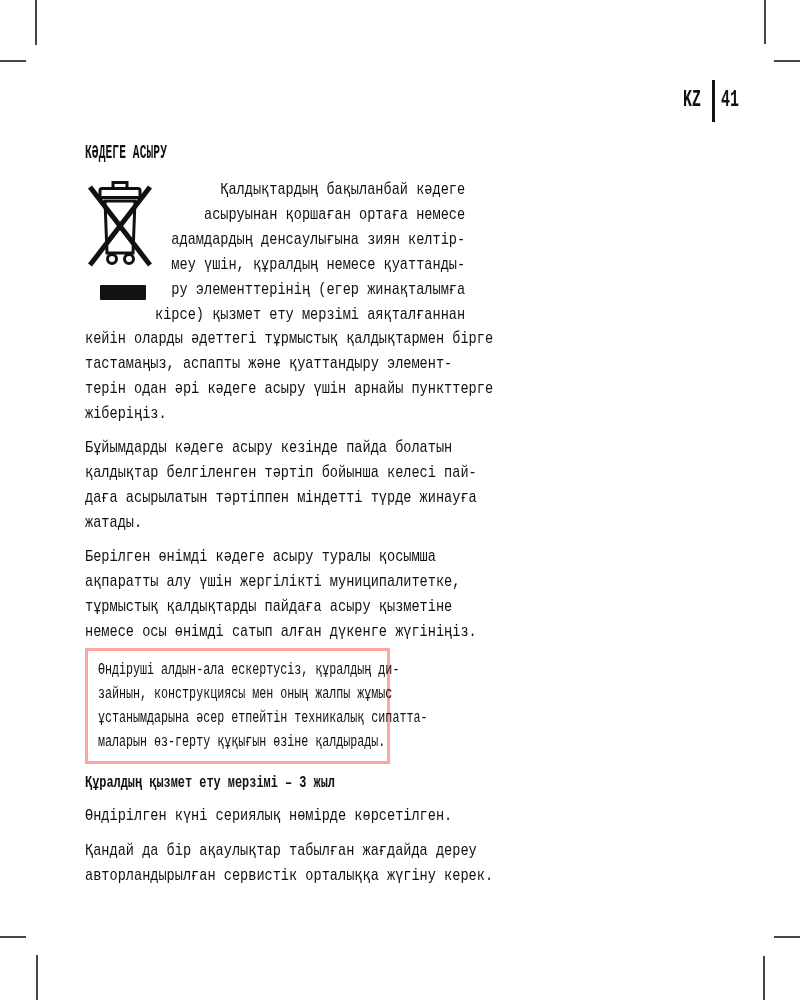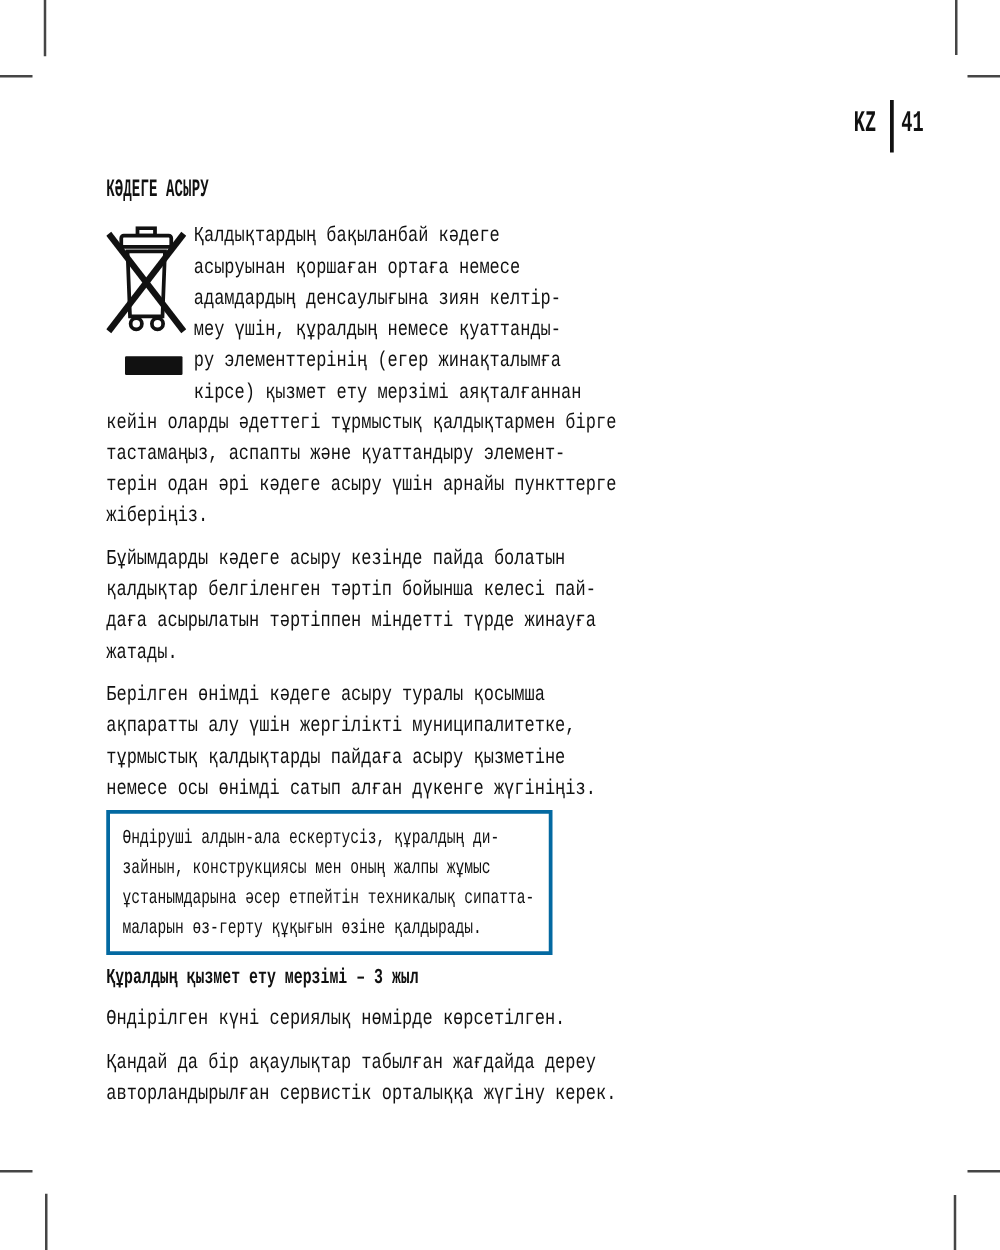--- a/index.html
+++ b/index.html
@@ -15,27 +15,27 @@
   .pgdiv{position:absolute;left:712px;top:80px;width:3px;height:42px;background:#111;}
   .pgnum{position:absolute;left:721px;top:88px;font-size:24px;font-weight:700;line-height:24px;
         transform:scaleX(0.62);transform-origin:0 0;white-space:pre;}
   
   .h1{position:absolute;left:85px;top:140px;margin:0;font-size:20px;font-weight:700;line-height:25px;
       transform:scaleX(0.56);transform-origin:0 0;white-space:pre;letter-spacing:0.2px;}
   
   .txt{position:absolute;left:85px;font-size:17px;font-weight:400;line-height:25px;
        transform:scaleX(0.8);transform-origin:0 0;white-space:pre;}
   
-  .introrow{position:absolute;left:85px;top:177px;display:flex;align-items:flex-start;}
+  .introrow{position:absolute;left:85px;top:177px;display:flex;align-items:flex-start;text-align:right;}
   .weee{width:67px;flex:0 0 67px;padding-top:4px;}
   .weee .bar{margin-left:15px;margin-top:7px;width:46px;height:15px;background:#111;border-radius:1px;}
   .introrow .itxt{font-size:17px;line-height:25px;transform:scaleX(0.8);transform-origin:0 0;
                   white-space:pre;margin-left:3px;}
   
-  .nbox{position:absolute;left:85px;top:648px;width:357px;border:3px solid #0369a1;
+  .nbox{position:absolute;left:85px;top:648px;width:305px;border:3px solid #fca5a5;
         box-sizing:border-box;padding:7px 10px;background:#fff;}
   .nbox .btxt{font-size:16px;line-height:24px;transform:scaleX(0.73);transform-origin:0 0;white-space:pre;}
   
   .h2{position:absolute;left:85px;top:770px;margin:0;font-size:17px;font-weight:700;line-height:25px;
       transform:scaleX(0.70);transform-origin:0 0;white-space:pre;}
 </style>
 </head>
 <body>
 
 <div class="page">

